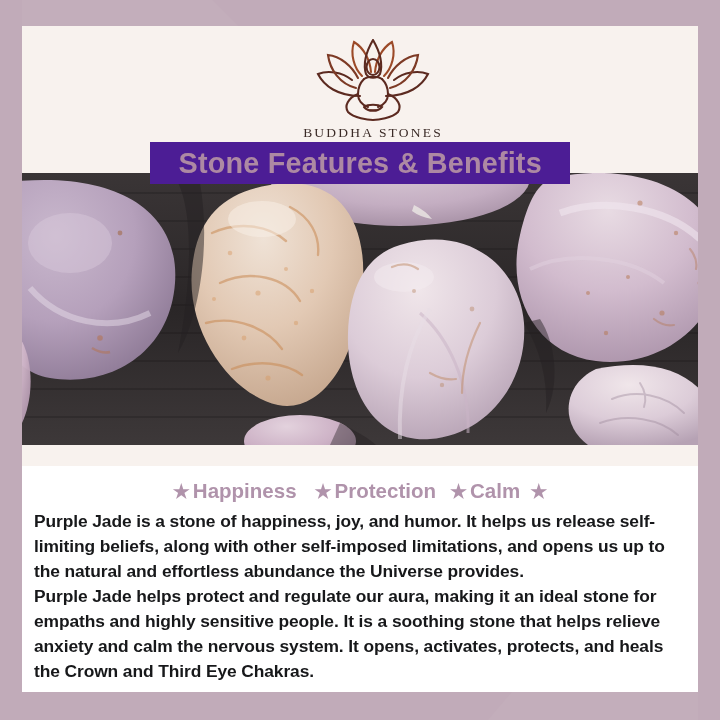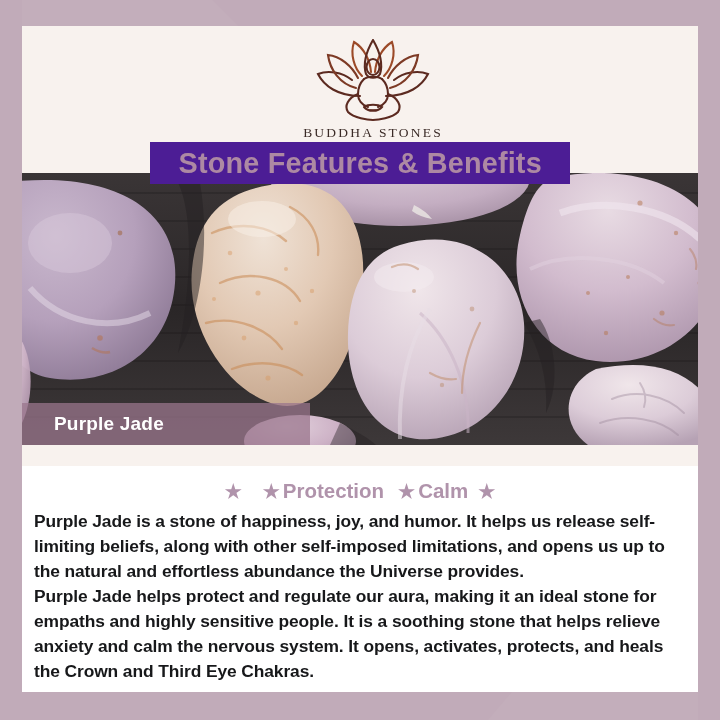--- a/index.html
+++ b/index.html
@@ -289,30 +289,28 @@
         <ellipse cx="300" cy="268" rx="56" ry="26" fill="url(#s3)"></ellipse>
 
         <path d="M176 6 C196 40 190 120 178 180 C196 150 212 80 200 10 Z" fill="#241f21" opacity=".5"></path>
         <path d="M524 150 C540 176 548 206 546 240 C560 212 556 170 540 146 Z" fill="#241f21" opacity=".45"></path>
         <path d="M866 0" fill="none"></path>
         <path d="M340 250 C356 258 370 266 376 272 L330 272 Z" fill="#241f21" opacity=".4"></path>
 
         <path d="M414 32 q12 6 18 14 q-12 -2 -20 -8 Z" fill="#e9e4e2" opacity=".85"></path>
       </svg>
 
-      <div class="caption">
-        <span>Purple Jade</span>
-      </div>
     </div>
 
     <div class="panel">
 
       <div class="benefits">
         <div class="benefit">
           <span class="star">★</span>
+          <span>Happiness</span>
         </div>
         <div class="benefit sp">
           <span class="star">★</span>
           <span>Protection</span>
         </div>
         <div class="benefit tight">
           <span class="star">★</span>
           <span>Calm</span>
         </div>
         <div class="benefit tight2">

